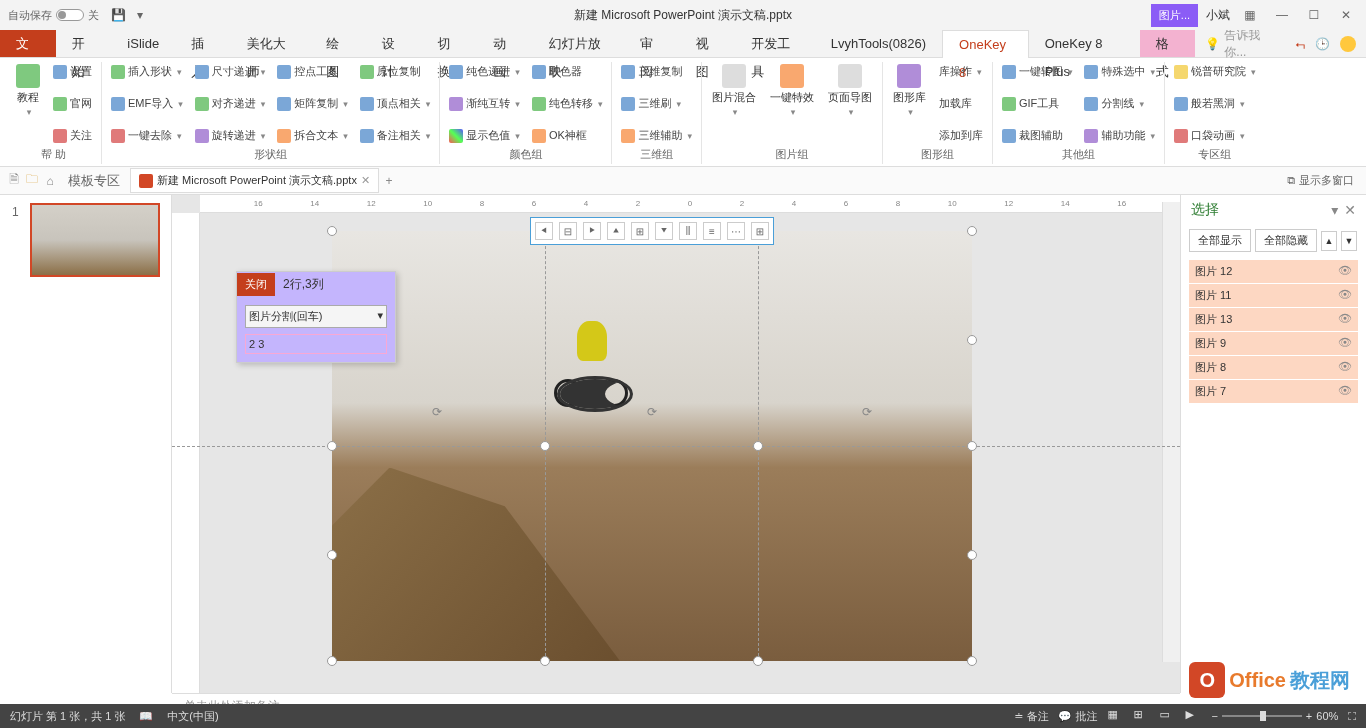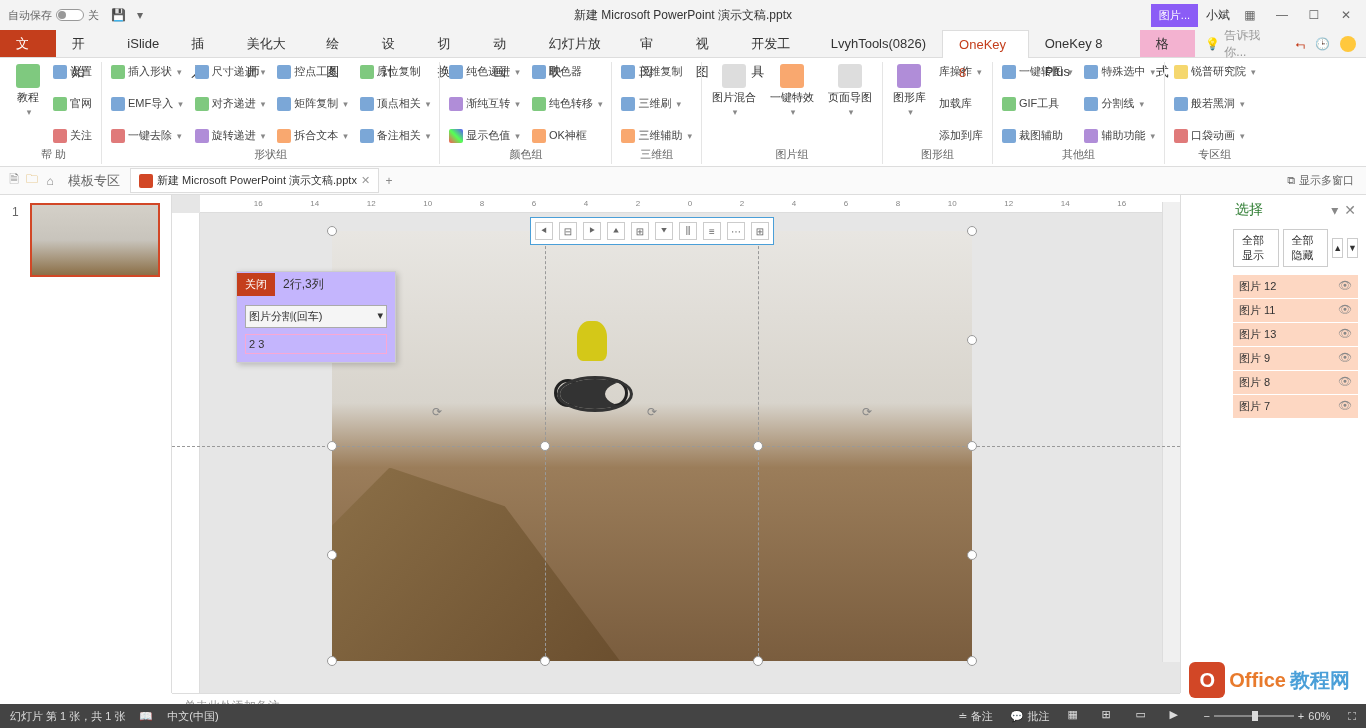--- a/index.html
+++ b/index.html
@@ -60,32 +60,32 @@
 .grid-h{position:absolute;left:0;right:0;height:1px;border-top:1px dashed #999;z-index:5;}
 .handle{position:absolute;width:10px;height:10px;background:#fff;border:1px solid #999;border-radius:50%;z-index:6;}
 .rot{position:absolute;width:16px;height:16px;color:#888;z-index:6;}
 .popup{position:absolute;top:76px;left:64px;width:160px;background:#c4b5fd;border:1px solid #ccc;box-shadow:2px 2px 6px rgba(0,0,0,0.2);z-index:20;}
 .popup-h{display:flex;align-items:center;}
 .popup-close{background:#c43e1c;color:#fff;padding:4px 8px;font-size:11px;}
 .popup-title{padding:4px 8px;font-size:12px;}
 .popup-body{padding:8px;display:flex;flex-direction:column;gap:6px;}
 .popup-select{border:1px solid #aaa;padding:3px;font-size:11px;display:flex;justify-content:space-between;background:#f5f5f5;}
 .popup-input{border:1px solid #f9a8d4;padding:3px;font-size:11px;}
-.sel-pane{width:186px;border-left:1px solid #ddd;background:#fff;display:flex;flex-direction:column;padding-left:44px;}
+.sel-pane{width:186px;border-left:1px solid #ddd;background:#fff;display:flex;flex-direction:column;}
 .sel-head{display:flex;align-items:center;padding:6px 10px;font-size:14px;color:#2e7d32;gap:6px;}
 .sel-head .sp{margin-left:auto;color:#888;}
 .sel-btns{display:flex;padding:4px 8px;gap:4px;align-items:center;}
 .sel-btn{border:1px solid #ccc;padding:3px 8px;font-size:11px;background:#fff;}
 .sel-arrow{border:1px solid #ccc;width:16px;height:20px;display:flex;align-items:center;justify-content:center;font-size:9px;}
 .sel-list{padding:4px 8px;}
 .sel-item{background:#fdd7c2;padding:4px 6px;font-size:11px;display:flex;justify-content:space-between;margin-bottom:1px;}
 .sel-item .eye{color:#888;}
 .notes{height:28px;border-top:1px solid #ddd;padding:4px 12px;font-size:12px;color:#999;background:#fff;margin-left:172px;margin-right:186px;}
 .statusbar{position:absolute;bottom:0;left:0;right:0;height:24px;background:#444;color:#ddd;font-size:11px;display:flex;align-items:center;padding:0 10px;gap:14px;}
-.sb-right{margin-left:auto;display:flex;align-items:center;gap:18px;}
+.sb-right{margin-left:auto;display:flex;align-items:center;gap:10px;}
 .sb-ic{width:16px;height:16px;display:inline-block;}
 .zoom{display:flex;align-items:center;gap:4px;}
 .zoom-line{width:80px;height:2px;background:#888;position:relative;}
 .zoom-line::after{content:"";position:absolute;width:6px;height:10px;background:#ddd;top:-4px;left:38px;}
 .watermark{position:absolute;right:16px;bottom:30px;display:flex;align-items:center;gap:4px;font-size:20px;font-weight:bold;z-index:30;}
 .wm-ic{width:36px;height:36px;background:#d24726;border-radius:6px;display:flex;align-items:center;justify-content:center;color:#fff;font-size:20px;}
 .wm-t1{color:#e87a2c;}.wm-t2{color:#4a9fd8;}
 .scroll-v{position:absolute;right:186px;top:202px;width:18px;height:460px;background:#f0f0f0;border-left:1px solid #ddd;}
 .ruler-marks{display:flex;justify-content:space-around;align-items:center;height:100%;padding:0 30px;}
 </style>

